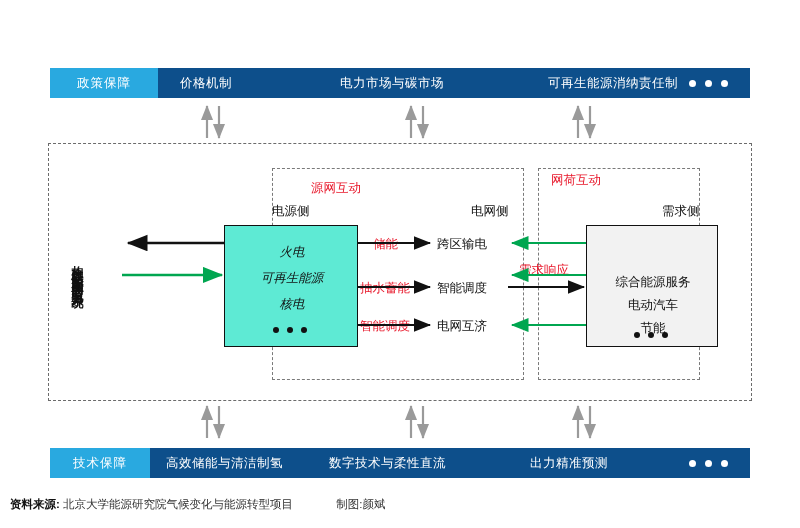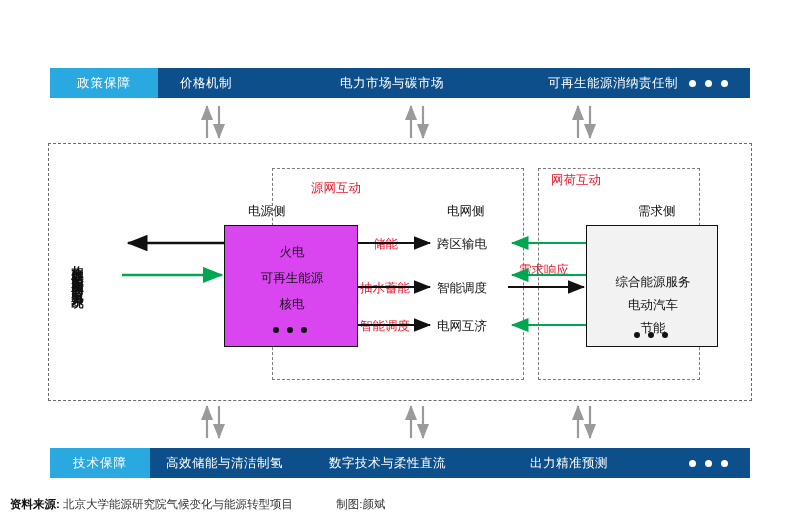--- a/index.html
+++ b/index.html
@@ -110,34 +110,36 @@
     font-weight: bold;
     line-height: 15px;
     letter-spacing: 2px;
     color: #111111;
   }
 
   
   .box {
     position: absolute;
     border: 1.5px solid #111111;
-    background: #d946ef;
-    box-sizing: border-box;
+    background: #5eead4;
+    box-sizing: border-box;
+    font-style: italic;
   }
   .box-right {
     position: absolute;
     border: 1.5px solid #111111;
     background: #f2f2f2;
     box-sizing: border-box;
   }
   .box-title {
     position: absolute;
     font-size: 12.5px;
     color: #111111;
     white-space: nowrap;
+    margin-left: 24px;
   }
   .box-line {
     position: absolute;
     font-size: 12.5px;
     color: #111111;
     white-space: nowrap;
     text-align: center;
   }
   .dots-dark {
     position: absolute;

